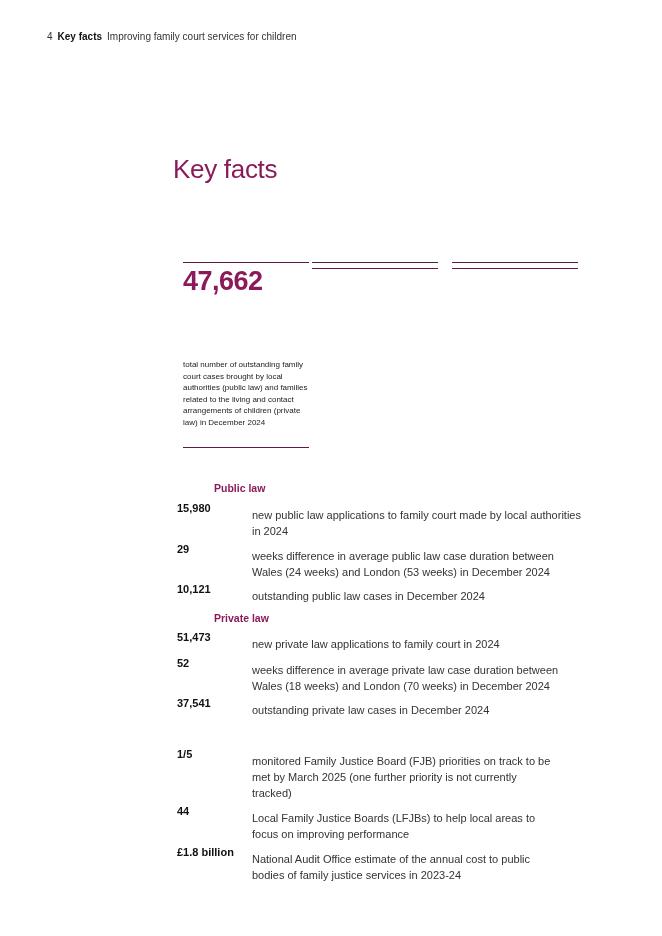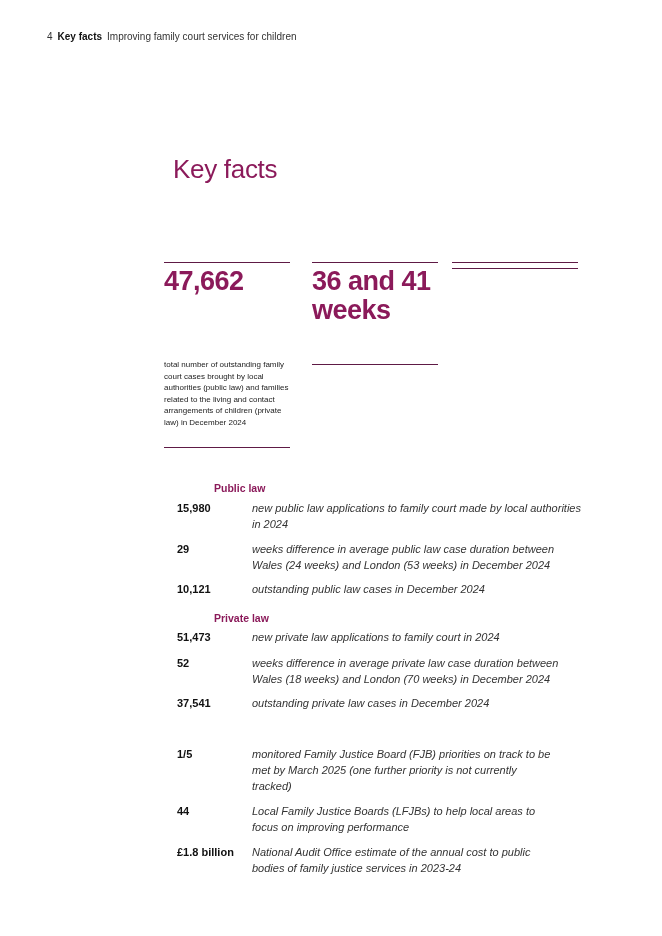--- a/index.html
+++ b/index.html
@@ -10,40 +10,39 @@
     .header .sec { font-weight: bold; color: #111; margin-right: 5px; }
     .title { position: absolute; left: 173px; top: 154px; font-size: 26px; color: #8b1a5a; margin: 0; font-weight: normal; letter-spacing: -0.3px; }
     .kf { position: absolute; top: 262px; width: 126px; }
     .kf .rule { height: 1px; background: #5e1a45; }
     .kf .big { color: #8b1a5a; font-weight: bold; font-size: 27px; line-height: 29px; margin-top: 4px; height: 92px; letter-spacing: -0.5px; }
     .kf .desc { font-size: 8px; line-height: 11.6px; color: #222; height: 83px; }
     .kf .rule2 { height: 1px; background: #5e1a45; margin-top: 5px; }
     .sechead { position: absolute; left: 173px; font-size: 10.5px; color: #8b1a5a; font-weight: bold; margin-left: 41px; }
     .row { position: absolute; left: 173px; width: 410px; font-size: 11px; line-height: 16px; }
     .row .num { position: absolute; left: 4px; top: 0; font-weight: bold; color: #111; }
-    .row .txt { position: absolute; left: 79px; top: 0; width: 330px; color: #333; font-style: italic; }
+    .row .txt { position: absolute; left: 79px; top: 7px; width: 330px; color: #333; }
   </style>
 </head>
 <body>
 
 <div class="header">
   <span class="pg">4</span><span class="sec">Key facts</span><span>Improving family court services for children</span>
 </div>
 
 <h1 class="title">Key facts</h1>
 
-<div class="kf" style="left:164px">
+<div class="kf" style="left:183px">
   <div class="rule"></div>
   <div class="big">47,662</div>
   <div class="desc">total number of outstanding family court cases brought by local authorities (public law) and families related to the living and contact arrangements of children (private law) in December 2024</div>
   <div class="rule2"></div>
 </div>
 <div class="kf" style="left:312px">
   <div class="rule"></div>
-  <div class="big">36 and 41 weeks</div>
   <div class="rule2"></div>
 </div>
 <div class="kf" style="left:452px">
   <div class="rule"></div>
   <div class="rule2"></div>
 </div>
 
 <div class="sechead" style="top:482px">Public law</div>
 <div class="row" style="top:500px">
   <span class="num">15,980</span>

